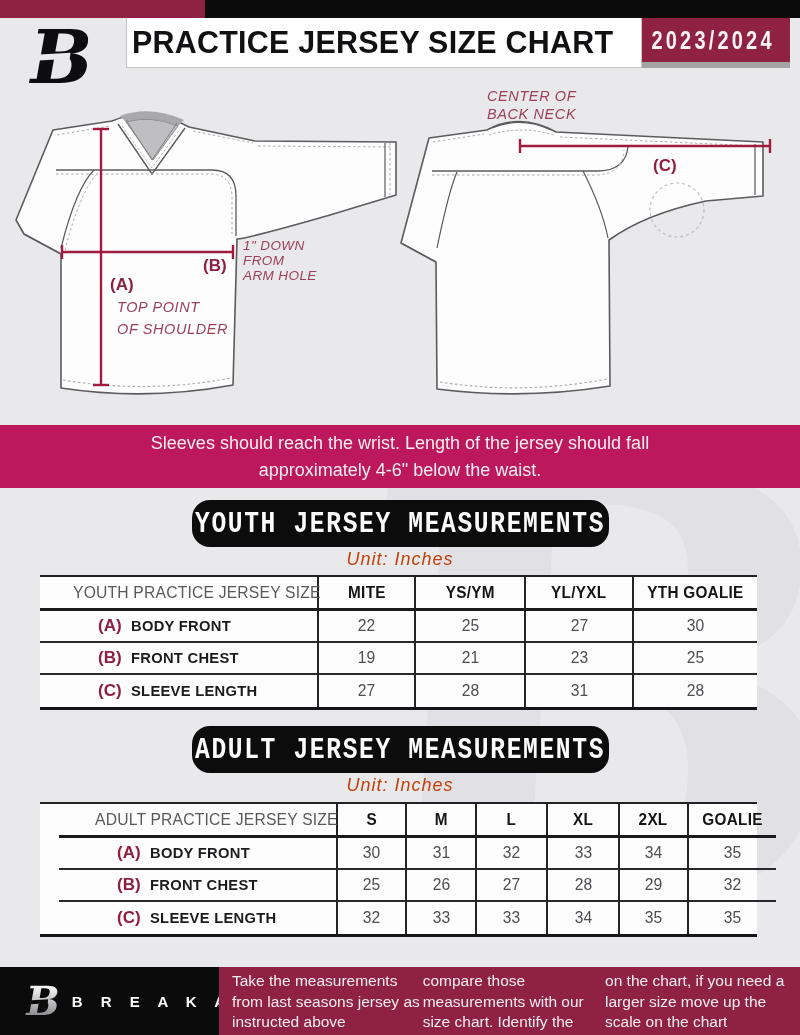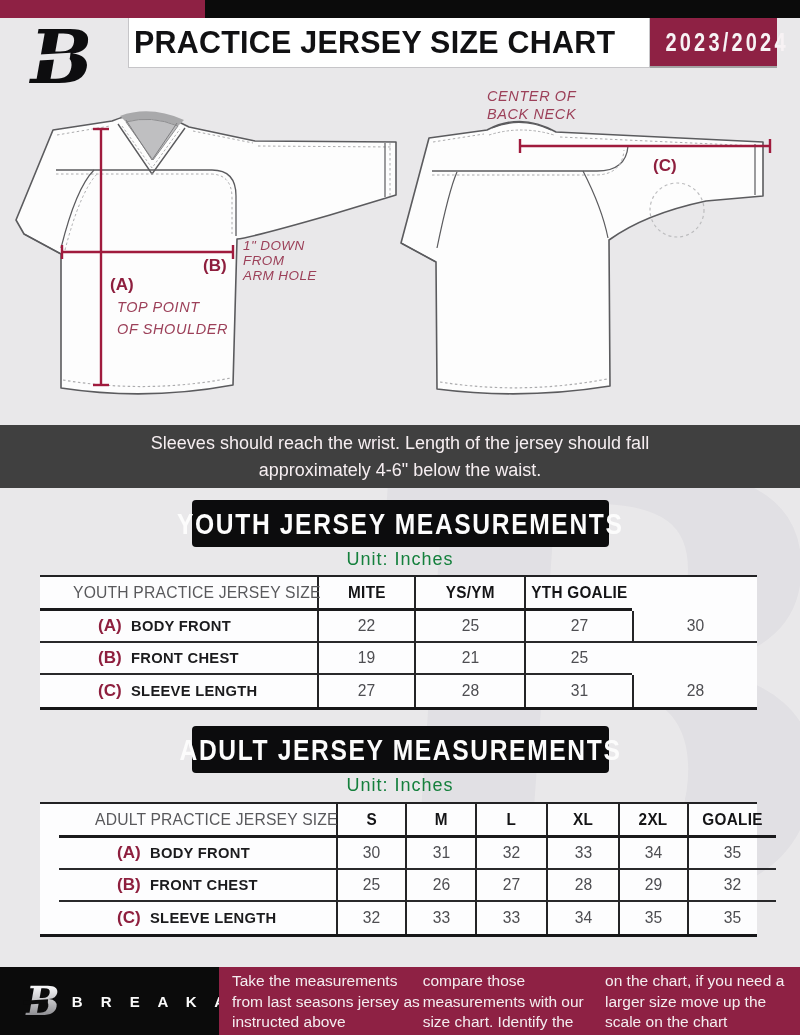--- a/index.html
+++ b/index.html
@@ -23,22 +23,22 @@
   .header-spacer { width: 128px; }
   .title-box {
     width: 522px; background: #ffffff; border: 1px solid #c6c5c8; border-top: none;
     display: flex; align-items: center; justify-content: flex-start;
   }
   .title-box .title {
     display: inline-block; transform: scaleX(0.98);
     font-size: 31px; font-weight: 700; color: #111113; letter-spacing: 0.3px; white-space: nowrap;
   }
   .season-box {
-    width: 127px; background: #8E2144; border-bottom: 2px solid #a3a3a3;
-    display: flex; align-items: center; justify-content: flex-start;
+    width: 148px; background: #8E2144; border-bottom: 6px solid #a3a3a3;
+    display: flex; align-items: center; justify-content: flex-end;
   }
   .season-box .season {
     display: inline-block; transform: scaleX(0.8);
     font-size: 25px; font-weight: 700; color: #f7f2f4; letter-spacing: 4px; white-space: nowrap;
   }
   .header-end { width: 10px; }
   
   .logo-mark { position: absolute; left: 30px; top: 20px; z-index: 3; }
   .logo-b {
     position: relative; display: inline-block;
@@ -55,38 +55,38 @@
     -webkit-background-clip: text; background-clip: text; -webkit-text-fill-color: transparent;
   }
   .logo-b.small::after { background: #0B0B0B; width: 24px; height: 4px; top: 47%; left: -2px; }
   
   .jersey-wrap { position: relative; z-index: 1; }
   .jl-bold  { font-family: "Liberation Sans", sans-serif; font-weight: 700; font-size: 17px; fill: #8E1F3E; }
   .jl-italic{ font-family: "Liberation Sans", sans-serif; font-style: italic; font-size: 13.5px; fill: #9C4059; letter-spacing: 0.4px; }
   .jl-italic2{ font-family: "Liberation Sans", sans-serif; font-style: italic; font-size: 14.5px; fill: #9C4059; letter-spacing: 0.6px; }
   
   .notice {
-    position: relative; z-index: 2; height: 63px; background: #404040;
+    position: relative; z-index: 2; height: 63px; background: #be185d;
     display: flex; flex-direction: column; align-items: center; justify-content: center;
     color: #f6eef1; font-size: 18px; line-height: 27px; text-align: center;
   }
   
   .lower { position: relative; z-index: 1; }
   .section-banner {
-    width: 417px; height: 47px; margin: 12px auto 0; background: #0c0c0d; border-radius: 4px;
-    display: flex; align-items: center; justify-content: center; position: relative; z-index: 2;
+    width: 417px; height: 47px; margin: 12px auto 0; background: #0c0c0d; border-radius: 18px;
+    display: flex; align-items: center; justify-content: center; position: relative; z-index: 2; font-family: Liberation Mono, monospace;
   }
   .section-banner.adult { margin-top: 16px; }
   .section-banner .banner-text {
     display: inline-block; transform: scaleX(0.82);
     color: #fcfcfc; font-size: 30px; font-weight: 700; letter-spacing: 2px; white-space: nowrap;
   }
   .unit-line {
     margin-top: 2px; height: 20px; text-align: center; position: relative; z-index: 2;
-    font-size: 18px; color: #15803d; letter-spacing: 1px;
+    font-style: italic; font-size: 18px; color: #c2410c; letter-spacing: 1px;
   }
   
   .mtable {
     width: 717px; margin: 6px 0 0 40px; background: #fdfdfe;
     border-top: 2px solid #222224; border-bottom: 3px solid #161618;
     position: relative; z-index: 2;
   }
   .mtable.adult-t { margin-top: 7px; padding-left: 19px; }
   .trow { display: grid; }
   .youth-t .trow { grid-template-columns: 277px 97px 110px 108px 125px; }
@@ -216,20 +216,23 @@
         <div class="cell head-label">
             <span>YOUTH PRACTICE JERSEY SIZE</span>
           </div>
         <div class="cell col-head">
             <span>MITE</span>
           </div>
         <div class="cell col-head">
             <span>YS/YM</span>
           </div>
         <div class="cell col-head">
+            <span>YL/YXL</span>
+          </div>
+        <div class="cell col-head">
             <span>YTH GOALIE</span>
           </div>
       </div>
       <div class="trow">
         <div class="cell label-cell">
             <span class="rkey">(A)</span>
             <span class="rname">BODY FRONT</span>
           </div>
         <div class="cell num">
             <span>22</span>
@@ -247,20 +250,23 @@
       <div class="trow">
         <div class="cell label-cell">
             <span class="rkey">(B)</span>
             <span class="rname">FRONT CHEST</span>
           </div>
         <div class="cell num">
             <span>19</span>
           </div>
         <div class="cell num">
             <span>21</span>
+          </div>
+        <div class="cell num">
+            <span>23</span>
           </div>
         <div class="cell num">
             <span>25</span>
           </div>
       </div>
       <div class="trow">
         <div class="cell label-cell">
             <span class="rkey">(C)</span>
             <span class="rname">SLEEVE LENGTH</span>
           </div>

